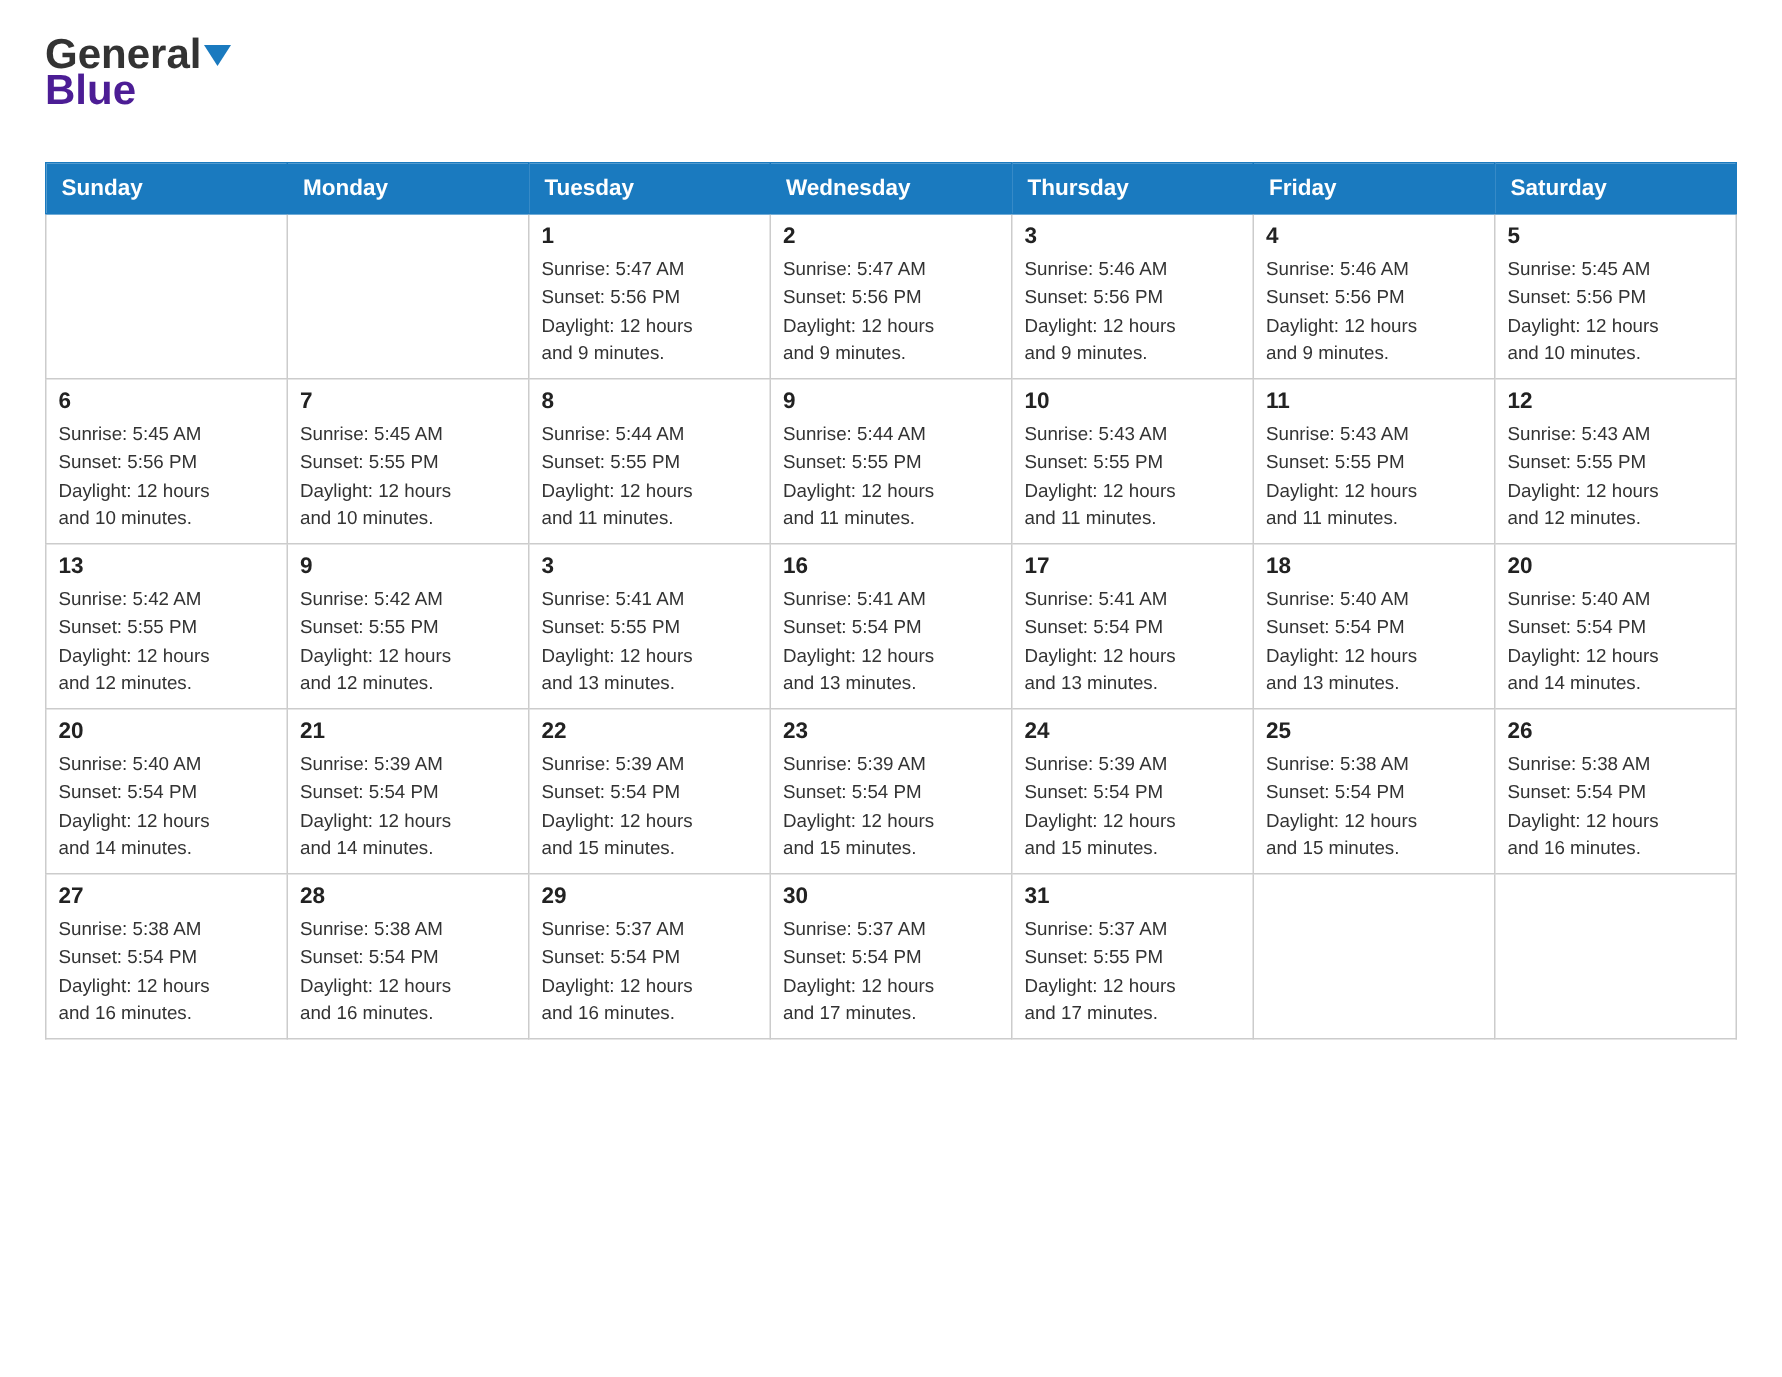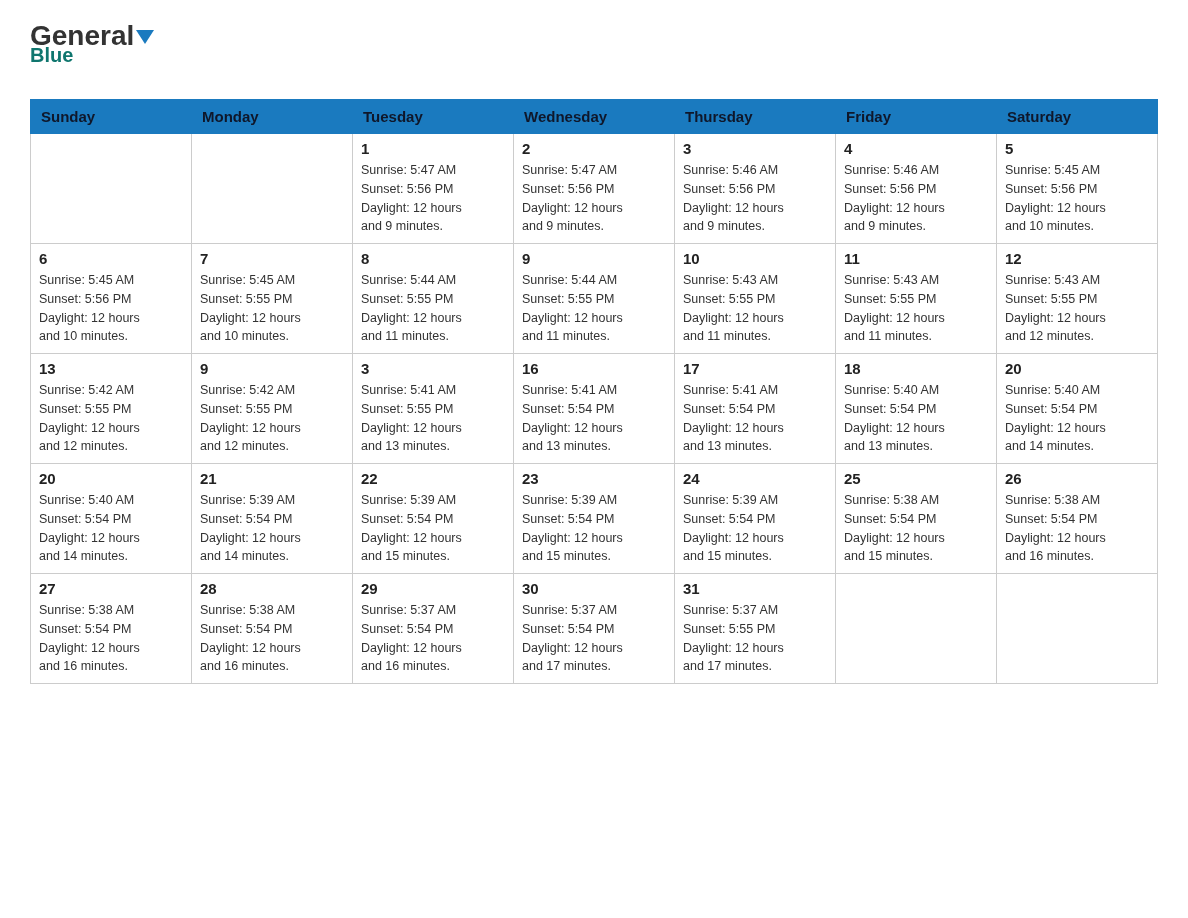--- a/index.html
+++ b/index.html
@@ -19,23 +19,23 @@
     #logo {
       display: flex;
       flex-direction: column;
     }
     .logo-general {
       font-size: 28px;
       font-weight: bold;
       color: #333;
     }
     .logo-blue {
-      font-size: 20px;
+      font-size: 28px;
       font-weight: bold;
-      color: #0f766e;
+      color: #4c1d95;
       margin-top: -8px;
     }
     .logo-triangle {
       display: inline-block;
       width: 0;
       height: 0;
       border-left: 9px solid transparent;
       border-right: 9px solid transparent;
       border-top: 14px solid #1a7abf;
       margin-left: 2px;
@@ -55,21 +55,21 @@
       font-weight: normal;
       color: #555;
     }
     table {
       width: 100%;
       border-collapse: collapse;
       table-layout: fixed;
     }
     thead tr th {
       background-color: #1a7abf;
-      color: #0f172a;
+      color: #ffffff;
       font-size: 15px;
       padding: 8px 10px;
       text-align: left;
       border: 1px solid #1a7abf;
     }
     tbody tr td {
       border: 1px solid #ccc;
       vertical-align: top;
       padding: 6px 8px;
       font-size: 13px;

